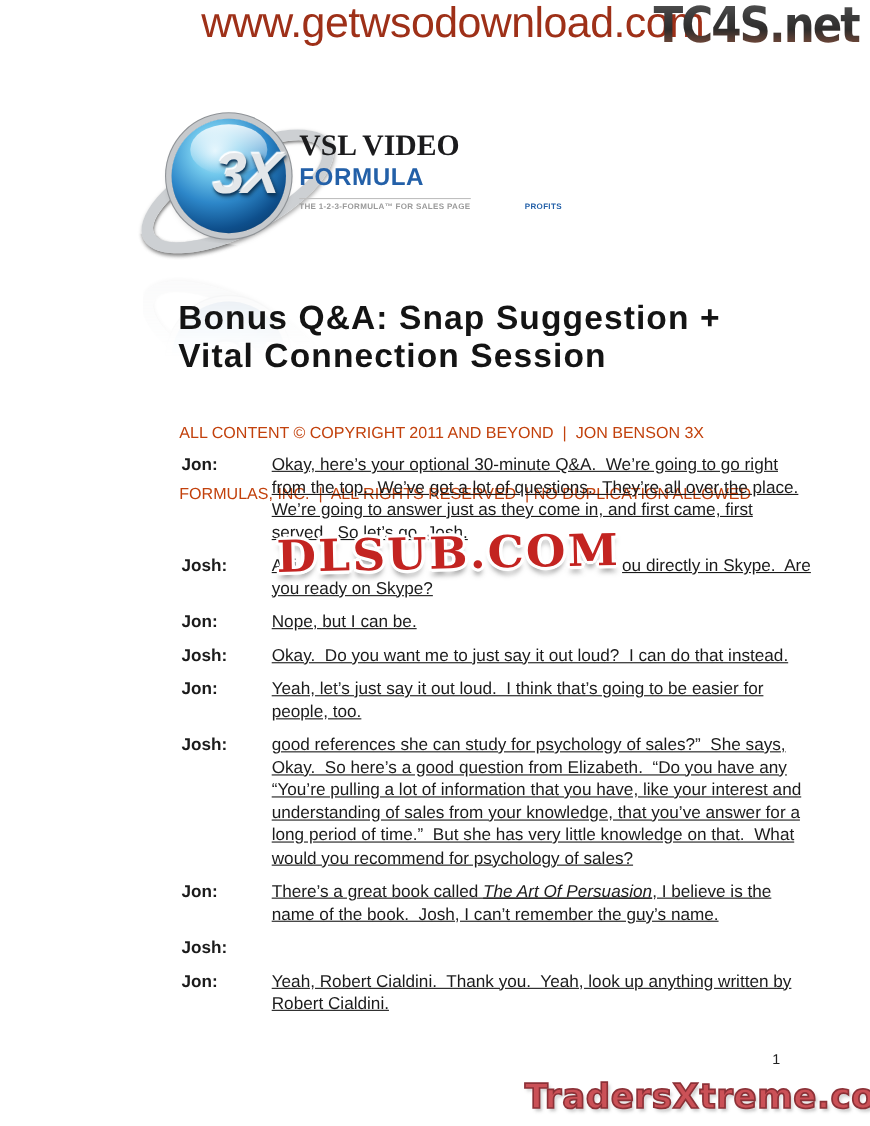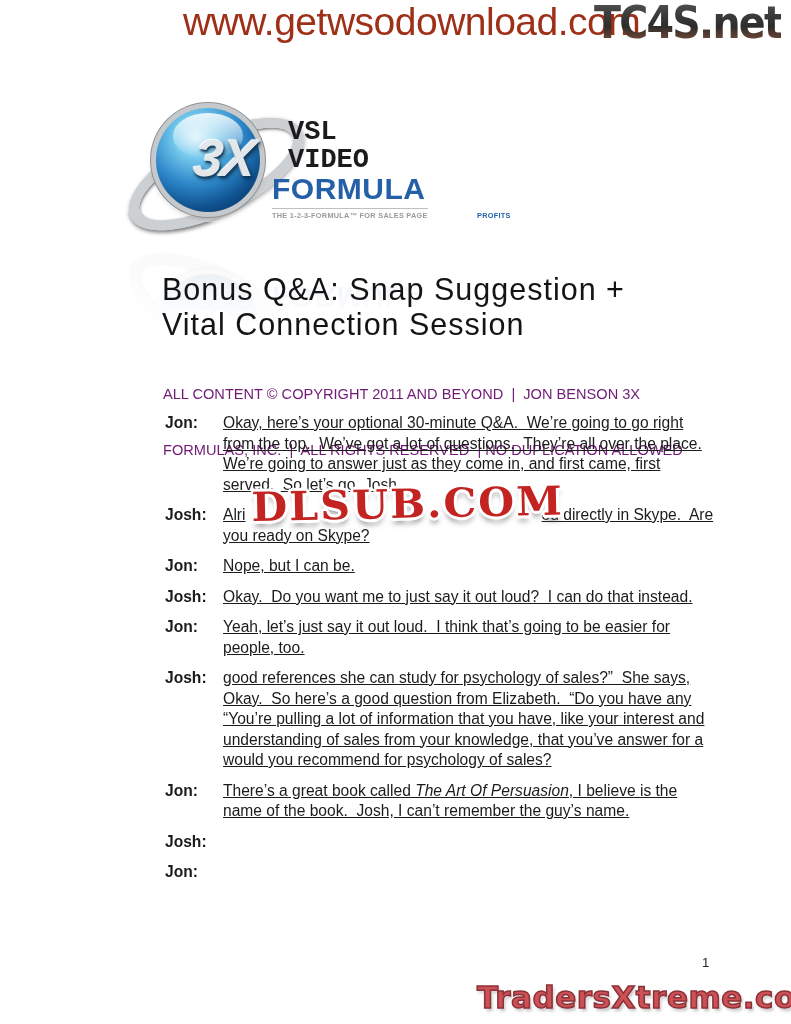--- a/index.html
+++ b/index.html
@@ -46,48 +46,47 @@
   .badge-3x{
     position:absolute;left:34px;top:36px;width:120px;text-align:center;
     font-family:"Liberation Sans",sans-serif;font-weight:900;font-style:italic;
     font-size:52px;color:#e3e7ea;letter-spacing:-2px;
     text-shadow:1px 2px 2px #0e3a60, -1px -1px 1px #ffffff, 2px 3px 4px rgba(0,0,0,.45);
     transform:skewX(-6deg);
   }
   .logo-text{position:absolute;left:142px;top:26px;width:156px;}
   .logo-vsl{
     font-size:27px;font-weight:900;color:#1b1b1d;letter-spacing:0px;line-height:28px;
-    font-family:Liberation Mono, monospace;
-    margin-left:16px;
+    font-family:Liberation Serif, serif;
   }
   .logo-formula{
-    font-size:30px;font-weight:900;color:#2360a8;letter-spacing:0.5px;line-height:30px;
+    font-size:22px;font-weight:900;color:#2360a8;letter-spacing:0.5px;line-height:30px;
     font-family:"Liberation Sans",sans-serif;
   }
   .logo-tagline{
     margin-top:4px;padding-top:2px;border-top:1px solid #bfbfbf;
     font-size:7.3px;color:#9a9a9a;letter-spacing:0.3px;font-weight:bold;white-space:pre;
   }
   .logo-tagline b{color:#2360a8;padding-left:47px;}
   .logo.reflected{
     top:152px;transform:scaleY(-1);opacity:0.13;filter:blur(0.6px);
     -webkit-mask-image:linear-gradient(to bottom, transparent 45%, rgba(0,0,0,.9) 100%);
     mask-image:linear-gradient(to bottom, transparent 45%, rgba(0,0,0,.9) 100%);
   }
   
   .doc-title{
     position:absolute;left:162px;top:272px;width:600px;
-    font-size:30.5px;font-weight:normal;letter-spacing:1px;line-height:35px;color:#141414;
+    font-size:30.5px;font-weight:bold;letter-spacing:1px;line-height:35px;color:#141414;
   }
   .copyright{
     position:absolute;left:163px;top:348px;width:600px;
-    font-size:14.6px;line-height:18.5px;color:#701a75;white-space:pre;
+    font-size:14.6px;line-height:18.5px;color:#c2410c;white-space:pre;
   }
   .dialog{position:absolute;left:165px;top:413px;width:575px;}
-  .dialog-row{display:flex;margin-bottom:10px;}
+  .dialog-row{display:flex;margin-bottom:10px;gap:24px;}
   .speaker{width:58px;font-weight:bold;font-size:15.6px;line-height:20.5px;flex:none;}
   .speech{flex:1;font-size:15.6px;line-height:20.5px;}
   .dline{white-space:pre;text-decoration:underline;}
   .gap{display:inline-block;width:296px;}
   .book{font-style:italic;text-decoration:underline;}
   .page-number{position:absolute;left:702px;top:955px;font-size:13px;color:#222;}
   
   .dlsub{
     position:absolute;left:251px;top:483px;
     font-family:"DejaVu Serif",serif;font-weight:900;
@@ -183,34 +182,39 @@
         <div class="dline"><span>people, too.</span></div>
       </div>
     </div>
     <div class="dialog-row">
       <div class="speaker">Josh:</div>
       <div class="speech">
         <div class="dline"><span>good references she can study for psychology of sales?”  She says,</span></div>
         <div class="dline"><span>Okay.  So here’s a good question from Elizabeth.  “Do you have any</span></div>
         <div class="dline"><span>“You’re pulling a lot of information that you have, like your interest and</span></div>
         <div class="dline"><span>understanding of sales from your knowledge, that you’ve answer for a</span></div>
+        <div class="dline"><span>long period of time.”  But she has very little knowledge on that.  What</span></div>
         <div class="dline"><span>would you recommend for psychology of sales?</span></div>
       </div>
     </div>
     <div class="dialog-row">
       <div class="speaker">Jon:</div>
       <div class="speech">
         <div class="dline"><span>There’s a great book called </span><span class="book">The Art Of Persuasion</span><span>, I believe is the</span></div>
         <div class="dline"><span>name of the book.  Josh, I can’t remember the guy’s name.</span></div>
       </div>
     </div>
     <div class="dialog-row">
       <div class="speaker">Josh:</div>
     </div>
     <div class="dialog-row">
       <div class="speaker">Jon:</div>
+      <div class="speech">
+        <div class="dline"><span>Yeah, Robert Cialdini.  Thank you.  Yeah, look up anything written by</span></div>
+        <div class="dline"><span>Robert Cialdini.</span></div>
+      </div>
     </div>
   </div>
 
 <div class="dlsub">DLSUB.COM</div>
 
 <div class="page-number">1</div>
 <div class="traders">TradersXtreme.com</div>
 
 </body></html>

